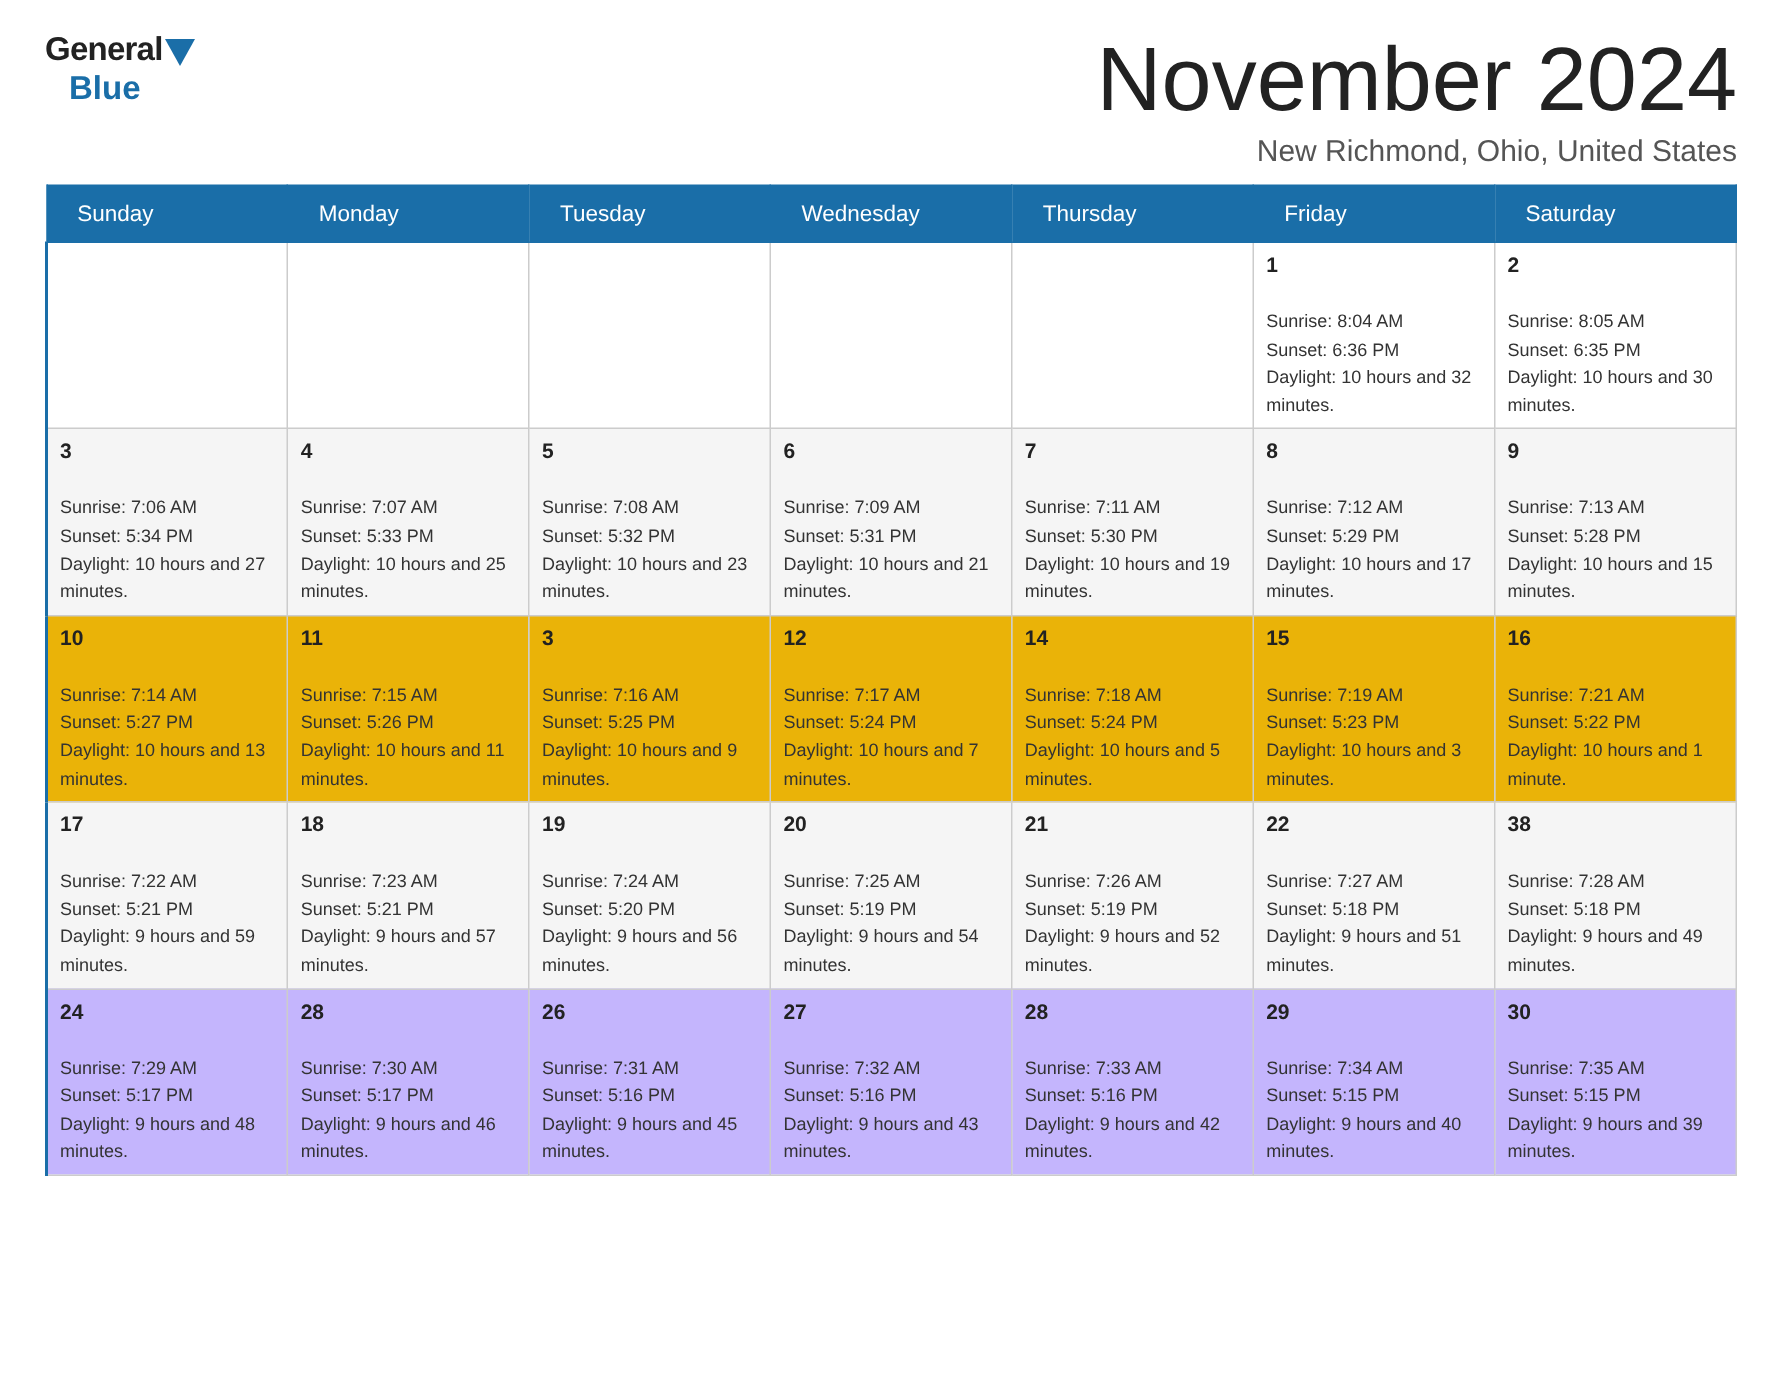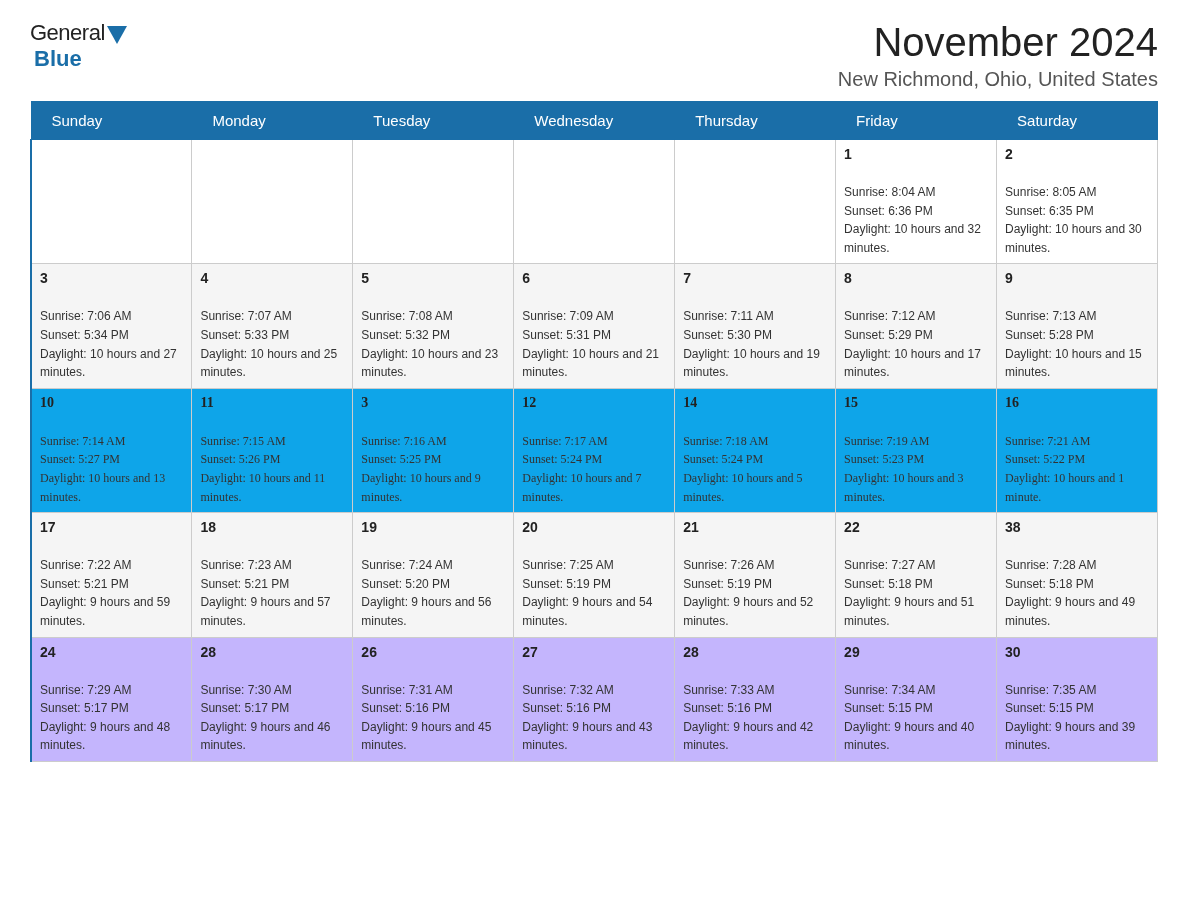--- a/index.html
+++ b/index.html
@@ -21,44 +21,44 @@
       display: flex;
       flex-direction: column;
       align-items: flex-start;
     }
     .logo-top {
       display: flex;
       align-items: center;
     }
     .logo-general {
       font-size: 22px;
-      font-weight: normal;
+      font-weight: bold;
       color: #222;
       letter-spacing: -0.5px;
     }
     .logo-arrow {
       width: 0;
       height: 0;
       border-left: 10px solid transparent;
       border-right: 10px solid transparent;
       border-top: 18px solid #1a6ea8;
       margin-left: 2px;
       margin-top: 4px;
     }
     .logo-blue {
       font-size: 22px;
       font-weight: bold;
       color: #1a6ea8;
-      margin-left: 4px;
+      margin-left: 16px;
     }
     .title-section {
       text-align: right;
     }
     .page-title {
-      font-size: 40px;
+      font-size: 60px;
       font-weight: normal;
       color: #222;
       line-height: 1.1;
     }
     .subtitle {
       font-size: 20px;
       color: #555;
       margin-top: 4px;
     }
     .calendar-table {
@@ -103,21 +103,21 @@
       color: #333;
       line-height: 1.55;
       margin-top: 21px;
     }
     .empty-cell {
       background: #f9f9f9;
     }
     
     .row-1 td { background: #fff; }
     .row-2 td { background: #f2f2f2; }
-    .row-3 td { background: #0ea5e9; font-family: Liberation Serif, serif; }
+    .row-3 td { background: #eab308; }
     .row-4 td { background: #f2f2f2; }
     .row-5 td { background: #c4b5fd; }
   </style>
 </head>
 <body>
 
 <div class="header">
   <div class="logo">
     <div class="logo-top">
       <span class="logo-general">General</span>

